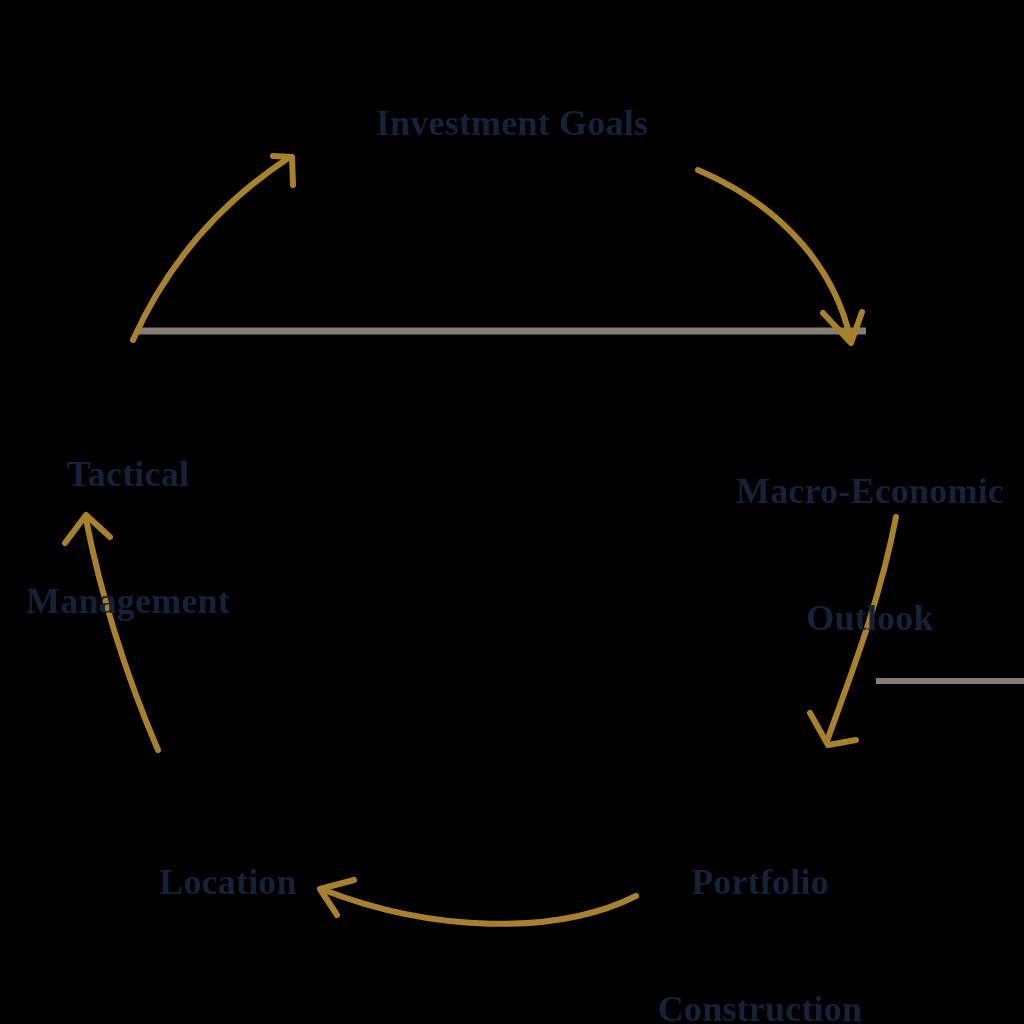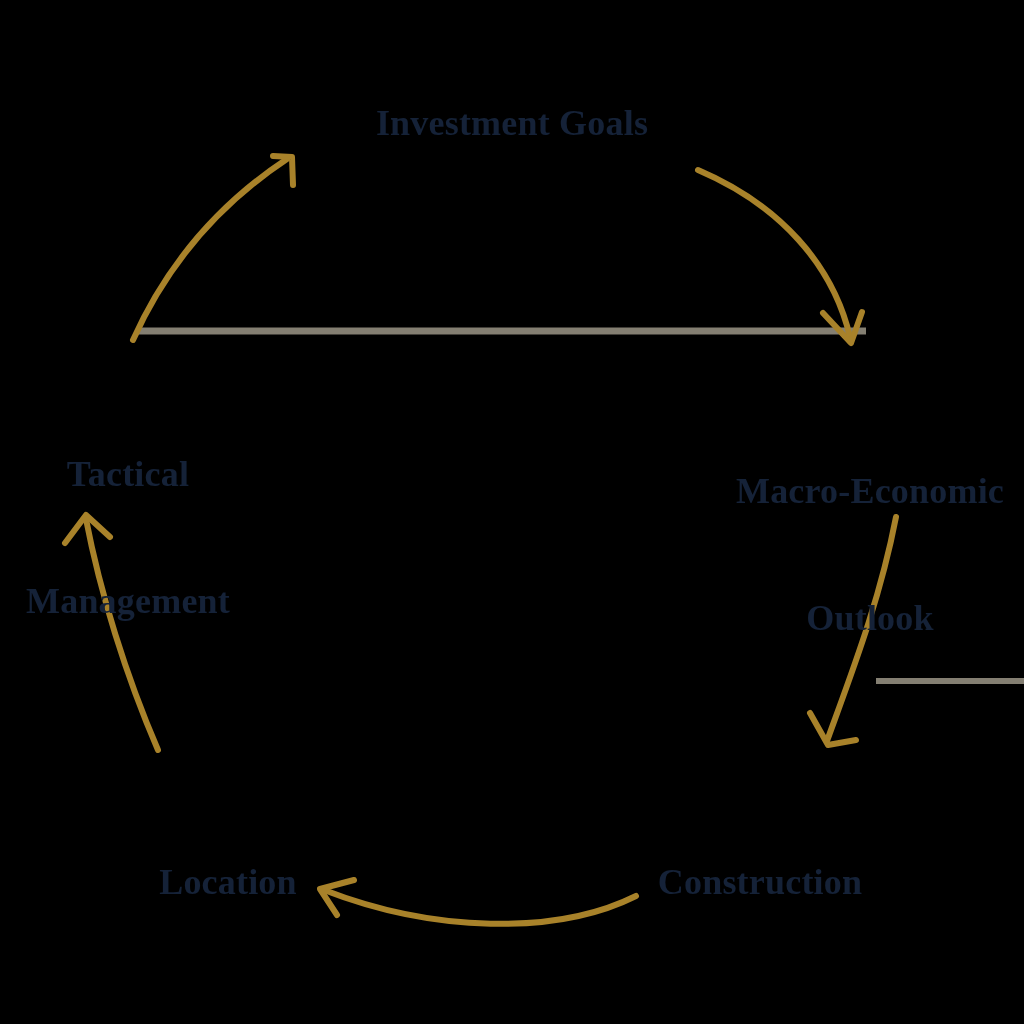--- a/index.html
+++ b/index.html
@@ -102,20 +102,21 @@
   <div class="node-label one-line" id="label-investment-goals">
     <span class="lbl-line">Investment Goals</span>
   </div>
 
   <div class="node-label" id="label-macro-outlook">
     <span class="lbl-line">Macro-Economic</span>
     <span class="lbl-line">Outlook</span>
   </div>
 
   <div class="node-label" id="label-portfolio-construction">
+    <span class="lbl-line">Portfolio</span>
     <span class="lbl-line">Construction</span>
   </div>
 
   <div class="node-label" id="label-asset-location">
     <span class="lbl-line">Location</span>
   </div>
 
   <div class="node-label" id="label-tactical-management">
     <span class="lbl-line">Tactical</span>
     <span class="lbl-line">Management</span>

